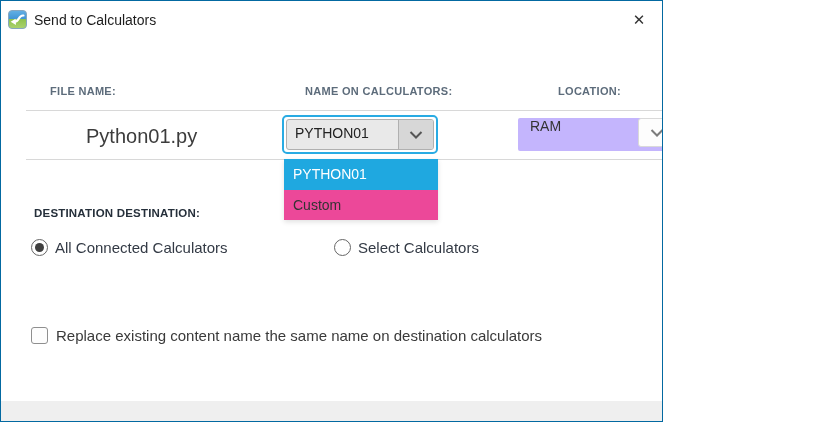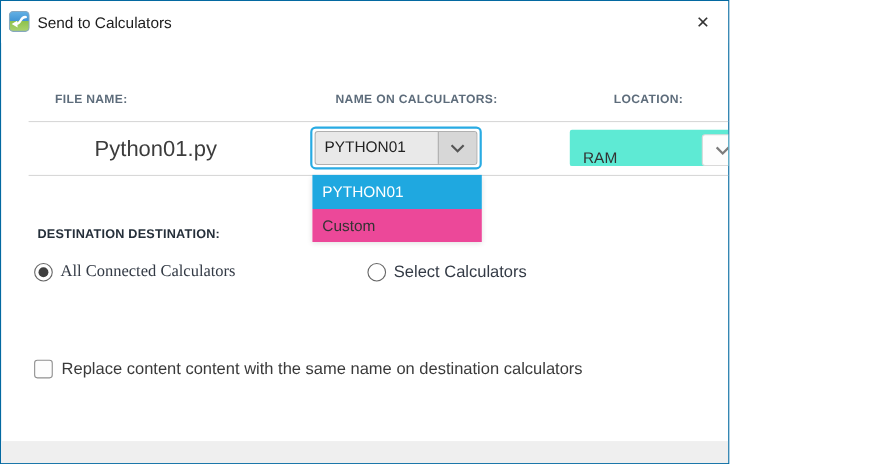--- a/index.html
+++ b/index.html
@@ -30,36 +30,36 @@
   .name-select{position:absolute;left:281px;top:114px;width:156px;height:39px;
     box-sizing:border-box;border:2px solid #29abe3;border-radius:5px;
     background:#fff;padding:2px;display:flex;cursor:pointer;}
   .name-inner{flex:1;display:flex;background:#e9e9e9;border:1px solid #b0b0b0;
     border-radius:3px;overflow:hidden;}
   .name-value{flex:1;font-size:14px;color:#222;padding-left:8px;line-height:27px;white-space:nowrap;}
   .name-chev{width:34px;background:#d7d7d7;border-left:1px solid #b0b0b0;
     display:flex;align-items:center;justify-content:center;}
   
   .loc-select{position:absolute;left:517px;top:117px;width:160px;height:33px;
-    background:#5eead4;border-radius:2px;display:flex;align-items:flex-end;cursor:pointer;}
+    background:#c4b5fd;border-radius:2px;display:flex;align-items:flex-start;cursor:pointer;}
   .loc-value{flex:1;font-size:14px;color:#333;padding-left:12px;}
   .loc-chev{width:38px;height:29px;margin-right:2px;background:#fdfdfd;
     border:1px solid #d9d9d9;border-radius:3px;box-sizing:border-box;
     display:flex;align-items:center;justify-content:center;}
   
   .dd-list{position:absolute;left:283px;top:158px;width:154px;z-index:6;
     box-shadow:0 2px 5px rgba(0,0,0,.12);}
   .dd-item{font-size:14px;padding-left:9px;cursor:pointer;}
   .dd-item.hl{background:#1fa8e0;color:#ffffff;height:31px;line-height:31px;}
   .dd-item.norm{background:#ec4899;color:#333;height:30px;line-height:30px;}
   
   .dest-label{position:absolute;left:33px;top:206px;font-size:11.5px;font-weight:bold;
     color:#252f3a;letter-spacing:.2px;}
   .radio-row{position:absolute;top:238px;display:flex;align-items:center;cursor:pointer;}
-  .radio-all{left:30px;font-family:Liberation Serif, serif;}
+  .radio-all{left:30px;}
   .radio-select{left:333px;}
   .r-circle{width:17px;height:17px;border:1px solid #666;border-radius:50%;
     box-sizing:border-box;background:#fff;position:relative;flex:0 0 auto;}
   .r-circle.on::after{content:"";position:absolute;left:3px;top:3px;width:9px;height:9px;
     border-radius:50%;background:#3f3f3f;}
   .r-label{margin-left:7px;font-size:15px;color:#333a45;white-space:nowrap;}
   
   .check-row{position:absolute;left:30px;top:326px;display:flex;align-items:center;cursor:pointer;}
   .c-box{width:17px;height:17px;border:1px solid #8f8f8f;border-radius:3px;
     box-sizing:border-box;background:#fdfdfd;flex:0 0 auto;}
@@ -133,21 +133,21 @@
     <span class="r-label">All Connected Calculators</span>
   </div>
 
   <div class="radio-row radio-select">
     <span class="r-circle"></span>
     <span class="r-label">Select Calculators</span>
   </div>
 
   <div class="check-row">
     <span class="c-box"></span>
-    <span class="c-label">Replace content content with the same name on destination calculators</span>
+    <span class="c-label">Replace existing content name the same name on destination calculators</span>
   </div>
 
   <div class="footer">
     
     
   </div>
 
 </div>
 
 </body></html>

